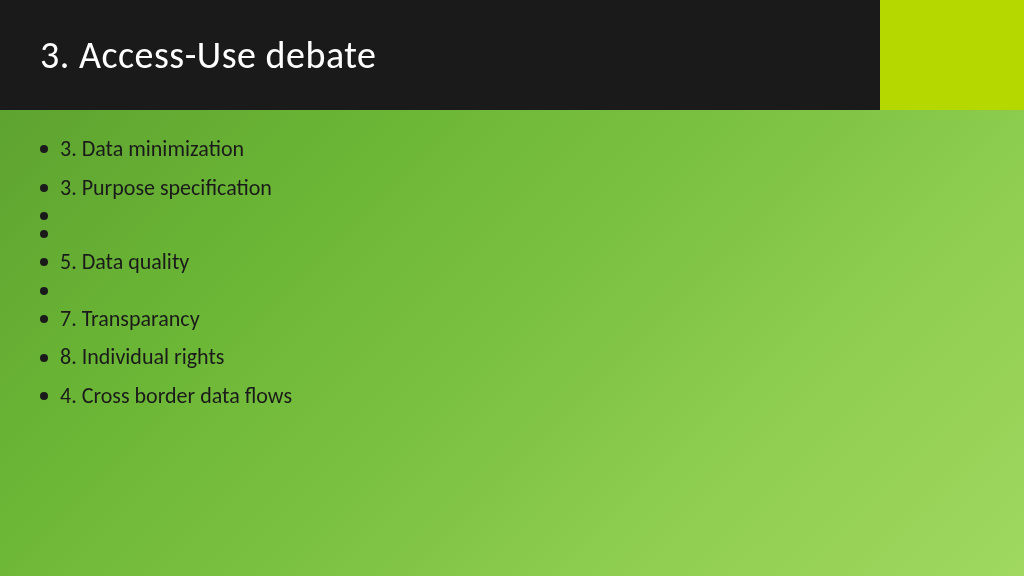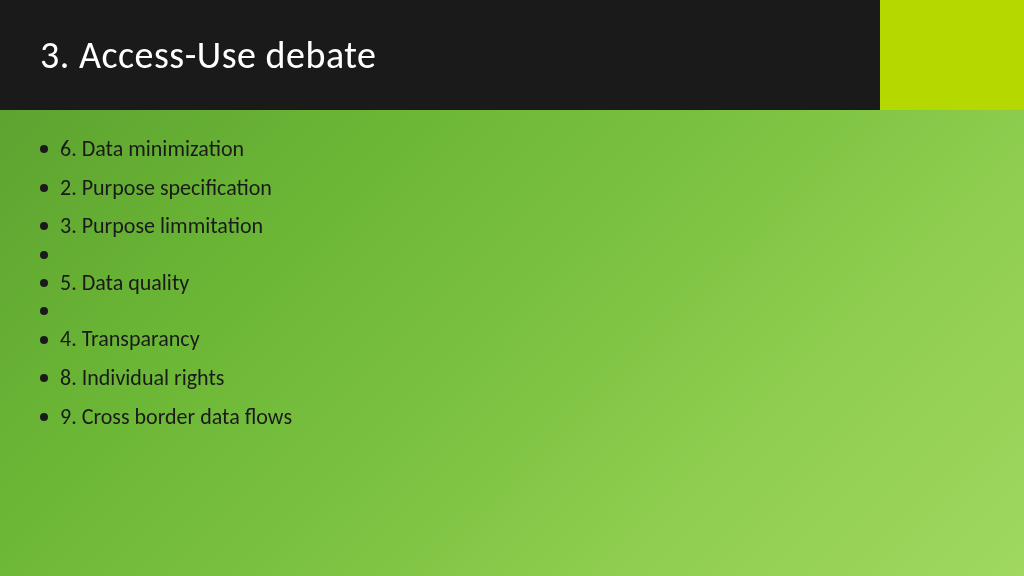--- a/index.html
+++ b/index.html
@@ -88,47 +88,46 @@
   <div class="header-bar">
     <h1 class="header-title">3. Access-Use debate</h1>
   </div>
 
   <div class="accent-box"></div>
 
   <div class="content-area">
     <ul class="bullet-list">
     <li>
           <span class="bullet-dot"></span>
-          <span>6. Data minimization</span>
+          <span>3. Data minimization</span>
         </li>
         <li>
           <span class="bullet-dot"></span>
-          <span>2. Purpose specification</span>
+          <span>3. Purpose specification</span>
         </li>
         <li>
           <span class="bullet-dot"></span>
-          <span>3. Purpose limmitation</span>
         </li>
         <li>
           <span class="bullet-dot"></span>
         </li>
         <li>
           <span class="bullet-dot"></span>
           <span>5. Data quality</span>
         </li>
         <li>
           <span class="bullet-dot"></span>
         </li>
         <li>
           <span class="bullet-dot"></span>
-          <span>4. Transparancy</span>
+          <span>7. Transparancy</span>
         </li>
         <li>
           <span class="bullet-dot"></span>
           <span>8. Individual rights</span>
         </li>
         <li>
           <span class="bullet-dot"></span>
-          <span>9. Cross border data flows</span>
+          <span>4. Cross border data flows</span>
         </li>
       </ul>
   </div>
 </div>
 
 </body></html>

